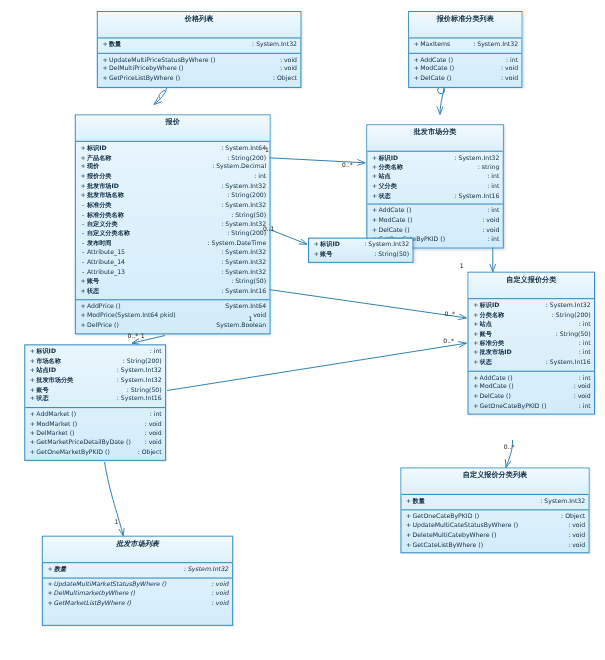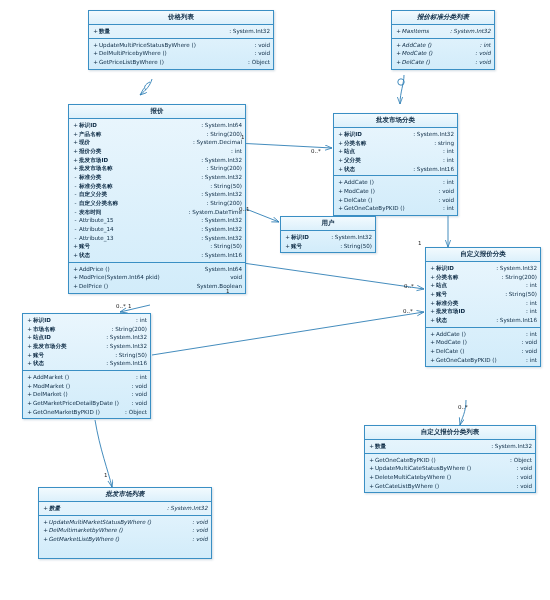--- a/index.html
+++ b/index.html
@@ -29,21 +29,21 @@
     background: linear-gradient(to bottom, #eaf6fd 0%, #d2ecfa 100%);
     box-sizing: border-box;
     box-shadow: 1px 1px 2px rgba(120,150,170,0.35);
     z-index: 5;
   }
   .uml-title {
     text-align: center;
     font-weight: bold;
     font-size: 6.5px;
     color: #0d2b45;
-    padding: 3px 2px 3px 2px;
+    padding: 3px 2px 13px 2px;
     border-bottom: 1px solid #3a8fc4;
     background: linear-gradient(to bottom, #f2fafe 0%, #dcf0fb 100%);
     line-height: 1.1;
   }
   .uml-section {
     border-bottom: 1px solid #3a8fc4;
     padding: 2px 0 2px 0;
   }
   .uml-section.last {
     border-bottom: none;
@@ -146,21 +146,21 @@
         <span class="mtype colon">void</span>
       </div>
       <div class="uml-row">
         <span class="vis">+</span>
         <span class="mname">GetPriceListByWhere ()</span>
         <span class="mtype colon">Object</span>
       </div>
     </div>
   </div>
 
-  <div class="uml-class" id="cls-stdcat-list" style="left:391px; top:10px; width:104px;font-style:italic;">
+  <div class="uml-class" id="cls-stdcat-list" style="left:371px; top:10px; width:104px;">
     <div class="uml-title">报价标准分类列表</div>
     <div class="uml-section">
       <div class="uml-row">
         <span class="vis">+</span>
         <span class="mname">MaxItems</span>
         <span class="mtype colon">System.Int32</span>
       </div>
     </div>
     <div class="uml-section last">
       <div class="uml-row">
@@ -331,21 +331,20 @@
         </div>
       <div class="uml-row">
           <span class="vis">+</span>
           <span class="mname">GetOneCateByPKID ()</span>
           <span class="mtype colon">int</span>
         </div>
     </div>
   </div>
 
   <div class="uml-class" id="cls-user" style="left:280px; top:216px; width:96px;">
-    <div class="uml-title">用户</div>
     <div class="uml-section last">
       <div class="uml-row">
           <span class="vis">+</span>
           <span class="mname bold">标识ID</span>
           <span class="mtype colon">System.Int32</span>
         </div>
       <div class="uml-row">
           <span class="vis">+</span>
           <span class="mname bold">账号</span>
           <span class="mtype colon">String(50)</span>

